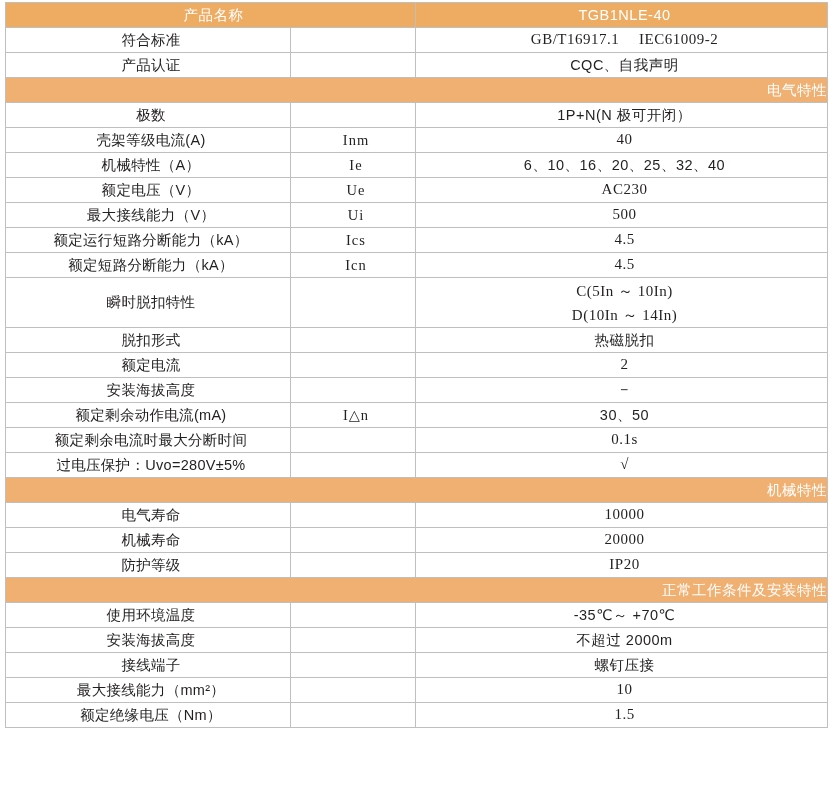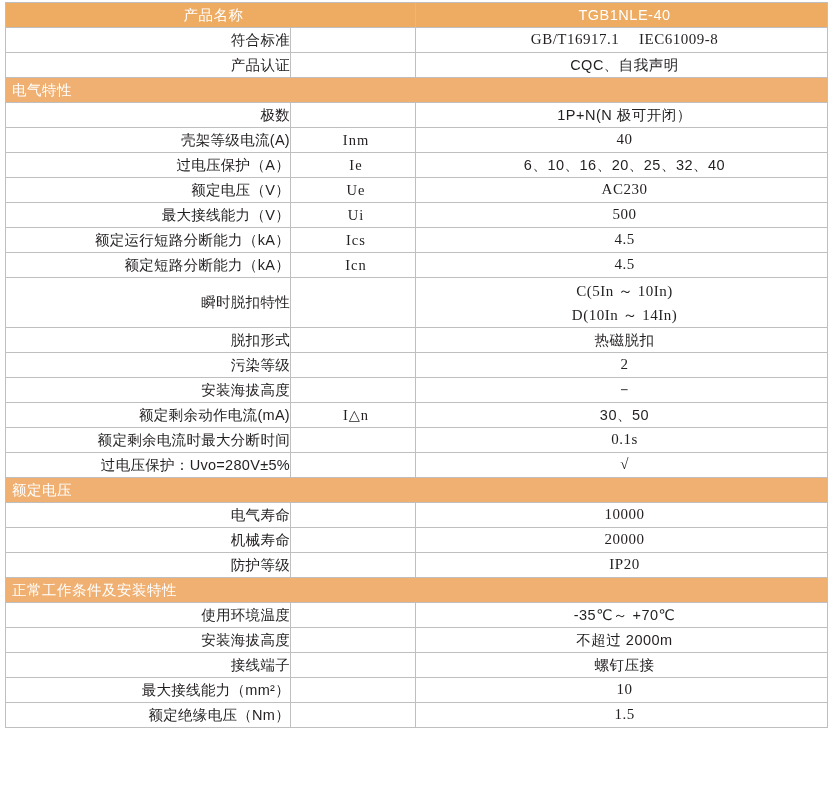--- a/index.html
+++ b/index.html
@@ -41,27 +41,27 @@
   .hdr td {
     background: #eeab62;
     color: #ffffff;
     text-align: center;
     font-size: 14.5px;
     letter-spacing: 0.5px;
   }
   .section td {
     background: #f0b072;
     color: #ffffff;
-    text-align: left;
+    text-align: right;
     padding-left: 8px;
     font-size: 14px;
     letter-spacing: 0.5px;
   }
   td.label {
-    text-align: right;
+    text-align: center;
     letter-spacing: 0.3px;
   }
   td.symbol {
     text-align: center;
     font-family: "Liberation Serif", "DejaVu Serif", serif;
     font-size: 15px;
     letter-spacing: 1px;
   }
   td.value {
     text-align: center;
@@ -89,42 +89,42 @@
       <col class="c-value">
     </colgroup>
     <tbody>
         <tr class="hdr">
           <td colspan="2">产品名称</td>
           <td>TGB1NLE-40</td>
         </tr>
         <tr>
           <td class="label">符合标准</td>
           <td class="symbol"></td>
-          <td class="value serif">GB/T16917.1 　IEC61009-8</td>
+          <td class="value serif">GB/T16917.1 　IEC61009-2</td>
         </tr>
         <tr>
           <td class="label">产品认证</td>
           <td class="symbol"></td>
           <td class="value">CQC、自我声明</td>
         </tr>
         <tr class="section">
           <td colspan="3">电气特性</td>
         </tr>
         <tr>
           <td class="label">极数</td>
           <td class="symbol"></td>
           <td class="value">1P+N(N 极可开闭）</td>
         </tr>
         <tr>
           <td class="label">壳架等级电流(A)</td>
           <td class="symbol">Inm</td>
           <td class="value serif">40</td>
         </tr>
         <tr>
-          <td class="label">过电压保护（A）</td>
+          <td class="label">机械特性（A）</td>
           <td class="symbol">Ie</td>
           <td class="value">6、10、16、20、25、32、40</td>
         </tr>
         <tr>
           <td class="label">额定电压（V）</td>
           <td class="symbol">Ue</td>
           <td class="value serif">AC230</td>
         </tr>
         <tr>
           <td class="label">最大接线能力（V）</td>
@@ -148,21 +148,21 @@
             <span class="two-line">C(5In ～ 10In)</span>
             <span class="two-line">D(10In ～ 14In)</span>
           </td>
         </tr>
         <tr>
           <td class="label">脱扣形式</td>
           <td class="symbol"></td>
           <td class="value">热磁脱扣</td>
         </tr>
         <tr>
-          <td class="label">污染等级</td>
+          <td class="label">额定电流</td>
           <td class="symbol"></td>
           <td class="value serif">2</td>
         </tr>
         <tr>
           <td class="label">安装海拔高度</td>
           <td class="symbol"></td>
           <td class="value serif">－</td>
         </tr>
         <tr>
           <td class="label">额定剩余动作电流(mA)</td>
@@ -173,21 +173,21 @@
           <td class="label">额定剩余电流时最大分断时间</td>
           <td class="symbol"></td>
           <td class="value serif">0.1s</td>
         </tr>
         <tr>
           <td class="label">过电压保护：Uvo=280V±5%</td>
           <td class="symbol"></td>
           <td class="value serif">√</td>
         </tr>
         <tr class="section">
-          <td colspan="3">额定电压</td>
+          <td colspan="3">机械特性</td>
         </tr>
         <tr>
           <td class="label">电气寿命</td>
           <td class="symbol"></td>
           <td class="value serif">10000</td>
         </tr>
         <tr>
           <td class="label">机械寿命</td>
           <td class="symbol"></td>
           <td class="value serif">20000</td>

